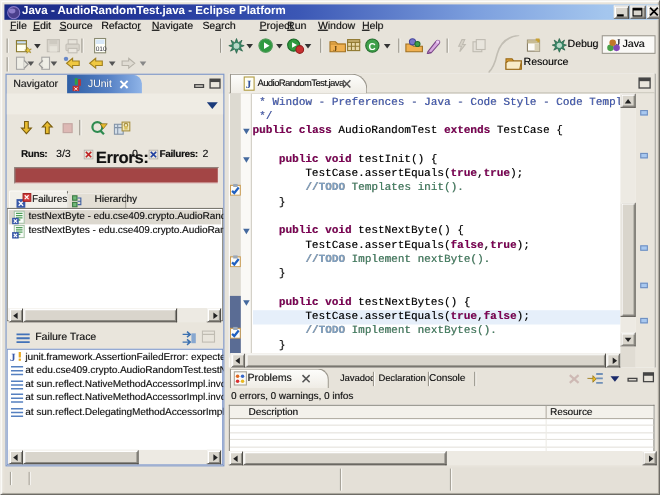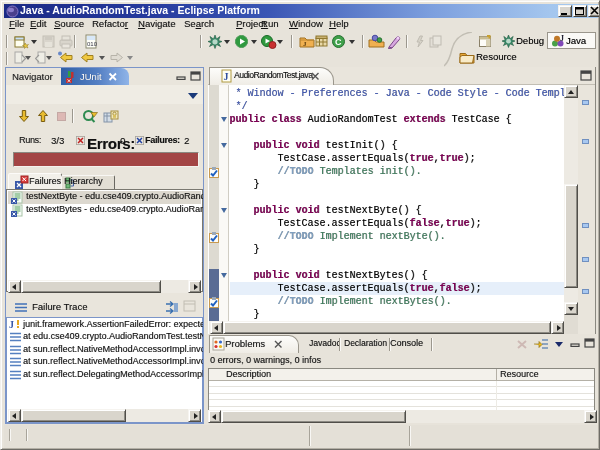--- a/index.html
+++ b/index.html
@@ -237,21 +237,21 @@
         <path d="M9 3.5 L15.5 3.5 L12 8z" fill="#E8BC30" stroke="#7A5E10" stroke-width=".6"></path>
       </svg>
   <svg class="abs" style="left:97px;top:41px" width="17" height="15">
         <rect x="1" y="4" width="8" height="9" fill="#D4DEE8" stroke="#8494A8"></rect>
         <path d="M1 7 h8 M4 4 v9" stroke="#8494A8"></path>
         <rect x="8" y="2" width="7" height="8" fill="#EFE6BC" stroke="#A89040"></rect>
         <circle cx="11.5" cy="4.8" r="1.6" fill="none" stroke="#A89040"></circle>
         <rect x="10" y="5.6" width="3" height="3.2" fill="#D8C060"></rect>
       </svg>
 
-  <span class="abs" style="left:13px;top:67px;font-size:9px;font-weight:normal;color:#111;letter-spacing:-0.3px">Runs:</span>
+  <span class="abs" style="left:13px;top:67px;font-size:9px;font-weight:bold;color:#111;letter-spacing:-0.3px">Runs:</span>
   <span class="abs" style="left:45px;top:67px;font-size:9.5px;color:#111">3/3</span>
   <svg class="abs" style="left:70px;top:68px" width="9" height="9" viewBox="0 0 11 11">
         <rect x="0.5" y="0.5" width="10" height="10" fill="#E8E4DC" stroke="#A8A49C"></rect>
         <path d="M2.5 2.5 L8.5 8.5 M8.5 2.5 L2.5 8.5" stroke="#C02020" stroke-width="1.8"></path>
       </svg>
   <span class="abs" style="left:81px;top:67px;font-size:15px;font-weight:bold;color:#111;letter-spacing:-0.3px">Errors:</span>
   <span class="abs" style="left:114px;top:67px;font-size:9.5px;color:#111">0</span>
   <svg class="abs" style="left:129px;top:68px" width="9" height="9" viewBox="0 0 11 11">
         <rect x="0.5" y="0.5" width="10" height="10" fill="#E8E4DC" stroke="#A8A49C"></rect>
         <path d="M2.5 2.5 L8.5 8.5 M8.5 2.5 L2.5 8.5" stroke="#2040A0" stroke-width="1.8"></path>
@@ -268,21 +268,21 @@
         <rect x="7" y="1" width="7" height="7" fill="#D84040" stroke="#A02020"></rect>
         <path d="M8.5 2.5 l3.5 3.5 M12 2.5 l-3.5 3.5" stroke="#fff" stroke-width="1"></path>
       </svg>
   <span class="abs" style="left:23px;top:108px;font-size:9px;color:#111">Failures</span>
   <div class="abs" style="left:55px;top:107px;width:54px;height:17px;background:#E2DED4;border:1px solid;border-color:#F8F7F4 #6A6862 transparent #F8F7F4;border-radius:2px 2px 0 0"></div>
   <svg class="abs" style="left:59px;top:109px" width="12" height="12">
         <rect x="1" y="1" width="4" height="4" fill="#70B878" stroke="#3A7A42"></rect>
         <rect x="1" y="7" width="4" height="4" fill="#70B878" stroke="#3A7A42"></rect>
         <path d="M5.5 3 h3 v6 h-3 M8.5 6 h-3" stroke="#4060A0" fill="none"></path>
       </svg>
-  <span class="abs" style="left:58px;top:108px;font-size:9px;color:#111">Hierarchy</span>
+  <span class="abs" style="left:80px;top:108px;font-size:9px;color:#111">Hierarchy</span>
 
   <div class="abs" style="left:0px;top:121px;width:197px;height:103px;background:#fff;border:1px solid #7A7870">
    <div class="abs" style="left:1px;top:1px;width:193px;height:13px;background:#DCD8CF"></div>
    <svg class="abs" style="left:3px;top:1px" width="14" height="13">
           <rect x="3" y="1" width="9" height="11" fill="#F8FCF8" stroke="#A8C4A8"></rect>
           <path d="M4.5 3 h6 M4.5 5 h6 M4.5 7 h6 M4.5 9 h4" stroke="#4E9E58" stroke-width="1.2"></path>
           <rect x="1" y="7" width="6" height="6" fill="#3858A8"></rect>
           <path d="M2.5 8.5 l3 3 M5.5 8.5 l-3 3" stroke="#fff" stroke-width="1"></path>
         </svg>
    <span class="abs" style="left:19px;top:1px;font-size:9px;color:#111;white-space:nowrap">testNextByte - edu.cse409.crypto.AudioRandom</span>

